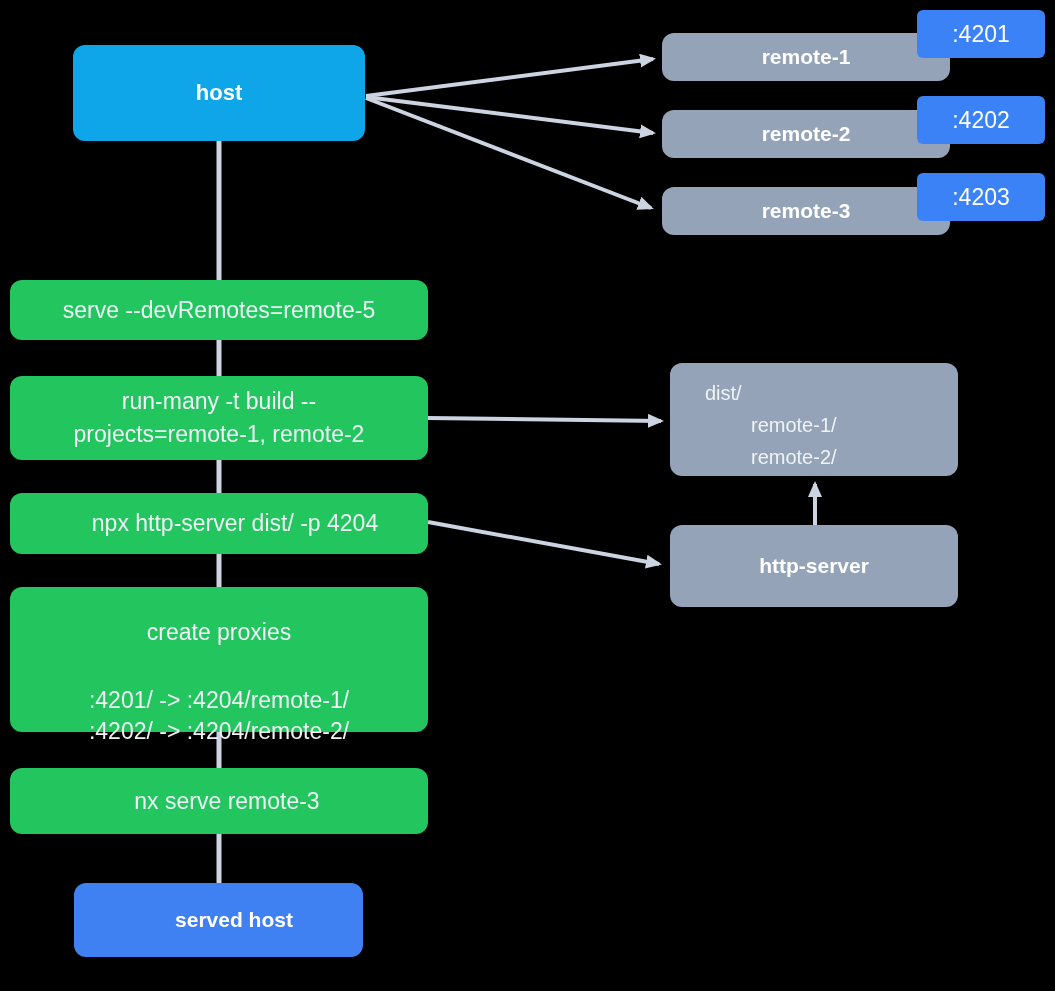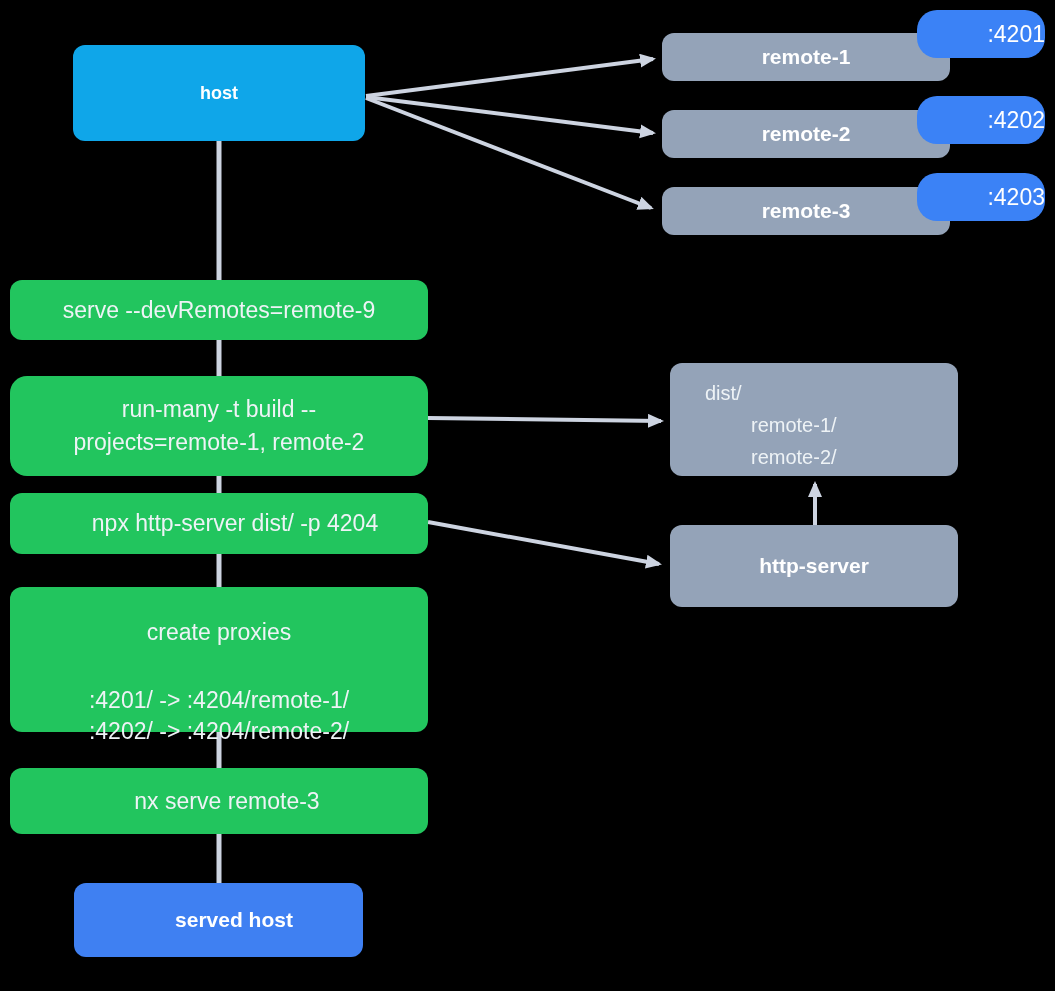--- a/index.html
+++ b/index.html
@@ -26,39 +26,39 @@
   #ah path{fill:var(--line);}
 
   .node{
     position:absolute;z-index:1;
     border-radius:12px;color:#fff;
     display:flex;align-items:center;justify-content:center;
     text-align:center;box-sizing:border-box;
   }
   .bold{font-weight:bold;}
 
-  .host-node{left:73px;top:45px;width:292px;height:96px;background:var(--host);font-size:18px;}
+  .host-node{left:73px;top:45px;width:292px;height:96px;background:var(--host);font-size:22px;}
 
   .remote-node{left:662px;width:288px;height:48px;background:var(--remote);font-size:21px;}
   .remote-1{top:33px}.remote-2{top:110px}.remote-3{top:187px}
 
   .port-badge{
     position:absolute;z-index:2;left:917px;width:128px;height:48px;
-    background:var(--port);border-radius:20px;color:#fff;font-size:23px;
-    display:flex;align-items:center;justify-content:flex-end;
+    background:var(--port);border-radius:6px;color:#fff;font-size:23px;
+    display:flex;align-items:center;justify-content:center;
   }
   .port-1{top:10px}.port-2{top:96px}.port-3{top:173px}
 
   .step-node{
     left:10px;width:418px;background:var(--step);
     color:var(--text-light);font-size:23px;
     display:flex;flex-direction:column;align-items:center;justify-content:center;
   }
   .step-serve{top:280px;height:60px;}
-  .step-build{top:376px;height:100px;line-height:33px;border-radius:17px;}
+  .step-build{top:376px;height:84px;line-height:33px;}
   .step-http{top:493px;height:61px;padding-left:32px;}
   .step-proxies{top:587px;height:145px;justify-content:flex-start;padding-top:31px;}
   .step-proxies .proxy-title{line-height:28px;margin-bottom:39px;}
   .step-proxies .proxy-line{line-height:31px;}
   .step-nxserve{top:768px;height:66px;padding-left:16px;}
 
   .served-node{left:74px;top:883px;width:289px;height:74px;background:var(--served);font-size:21px;padding-left:31px;}
 
   .dist-node{
     left:670px;top:363px;width:288px;height:113px;background:var(--remote);
@@ -109,21 +109,21 @@
   </div>
 
   <div class="node remote-node remote-3 bold">
     <span>remote-3</span>
   </div>
   <div class="port-badge port-3">
     <span>:4203</span>
   </div>
 
   <div class="node step-node step-serve">
-    <span>serve --devRemotes=remote-9</span>
+    <span>serve --devRemotes=remote-5</span>
   </div>
 
   <div class="node step-node step-build">
     <span>run-many -t build --</span>
     <span>projects=remote-1, remote-2</span>
   </div>
 
   <div class="node step-node step-http">
     <span>npx http-server dist/ -p 4204</span>
   </div>

